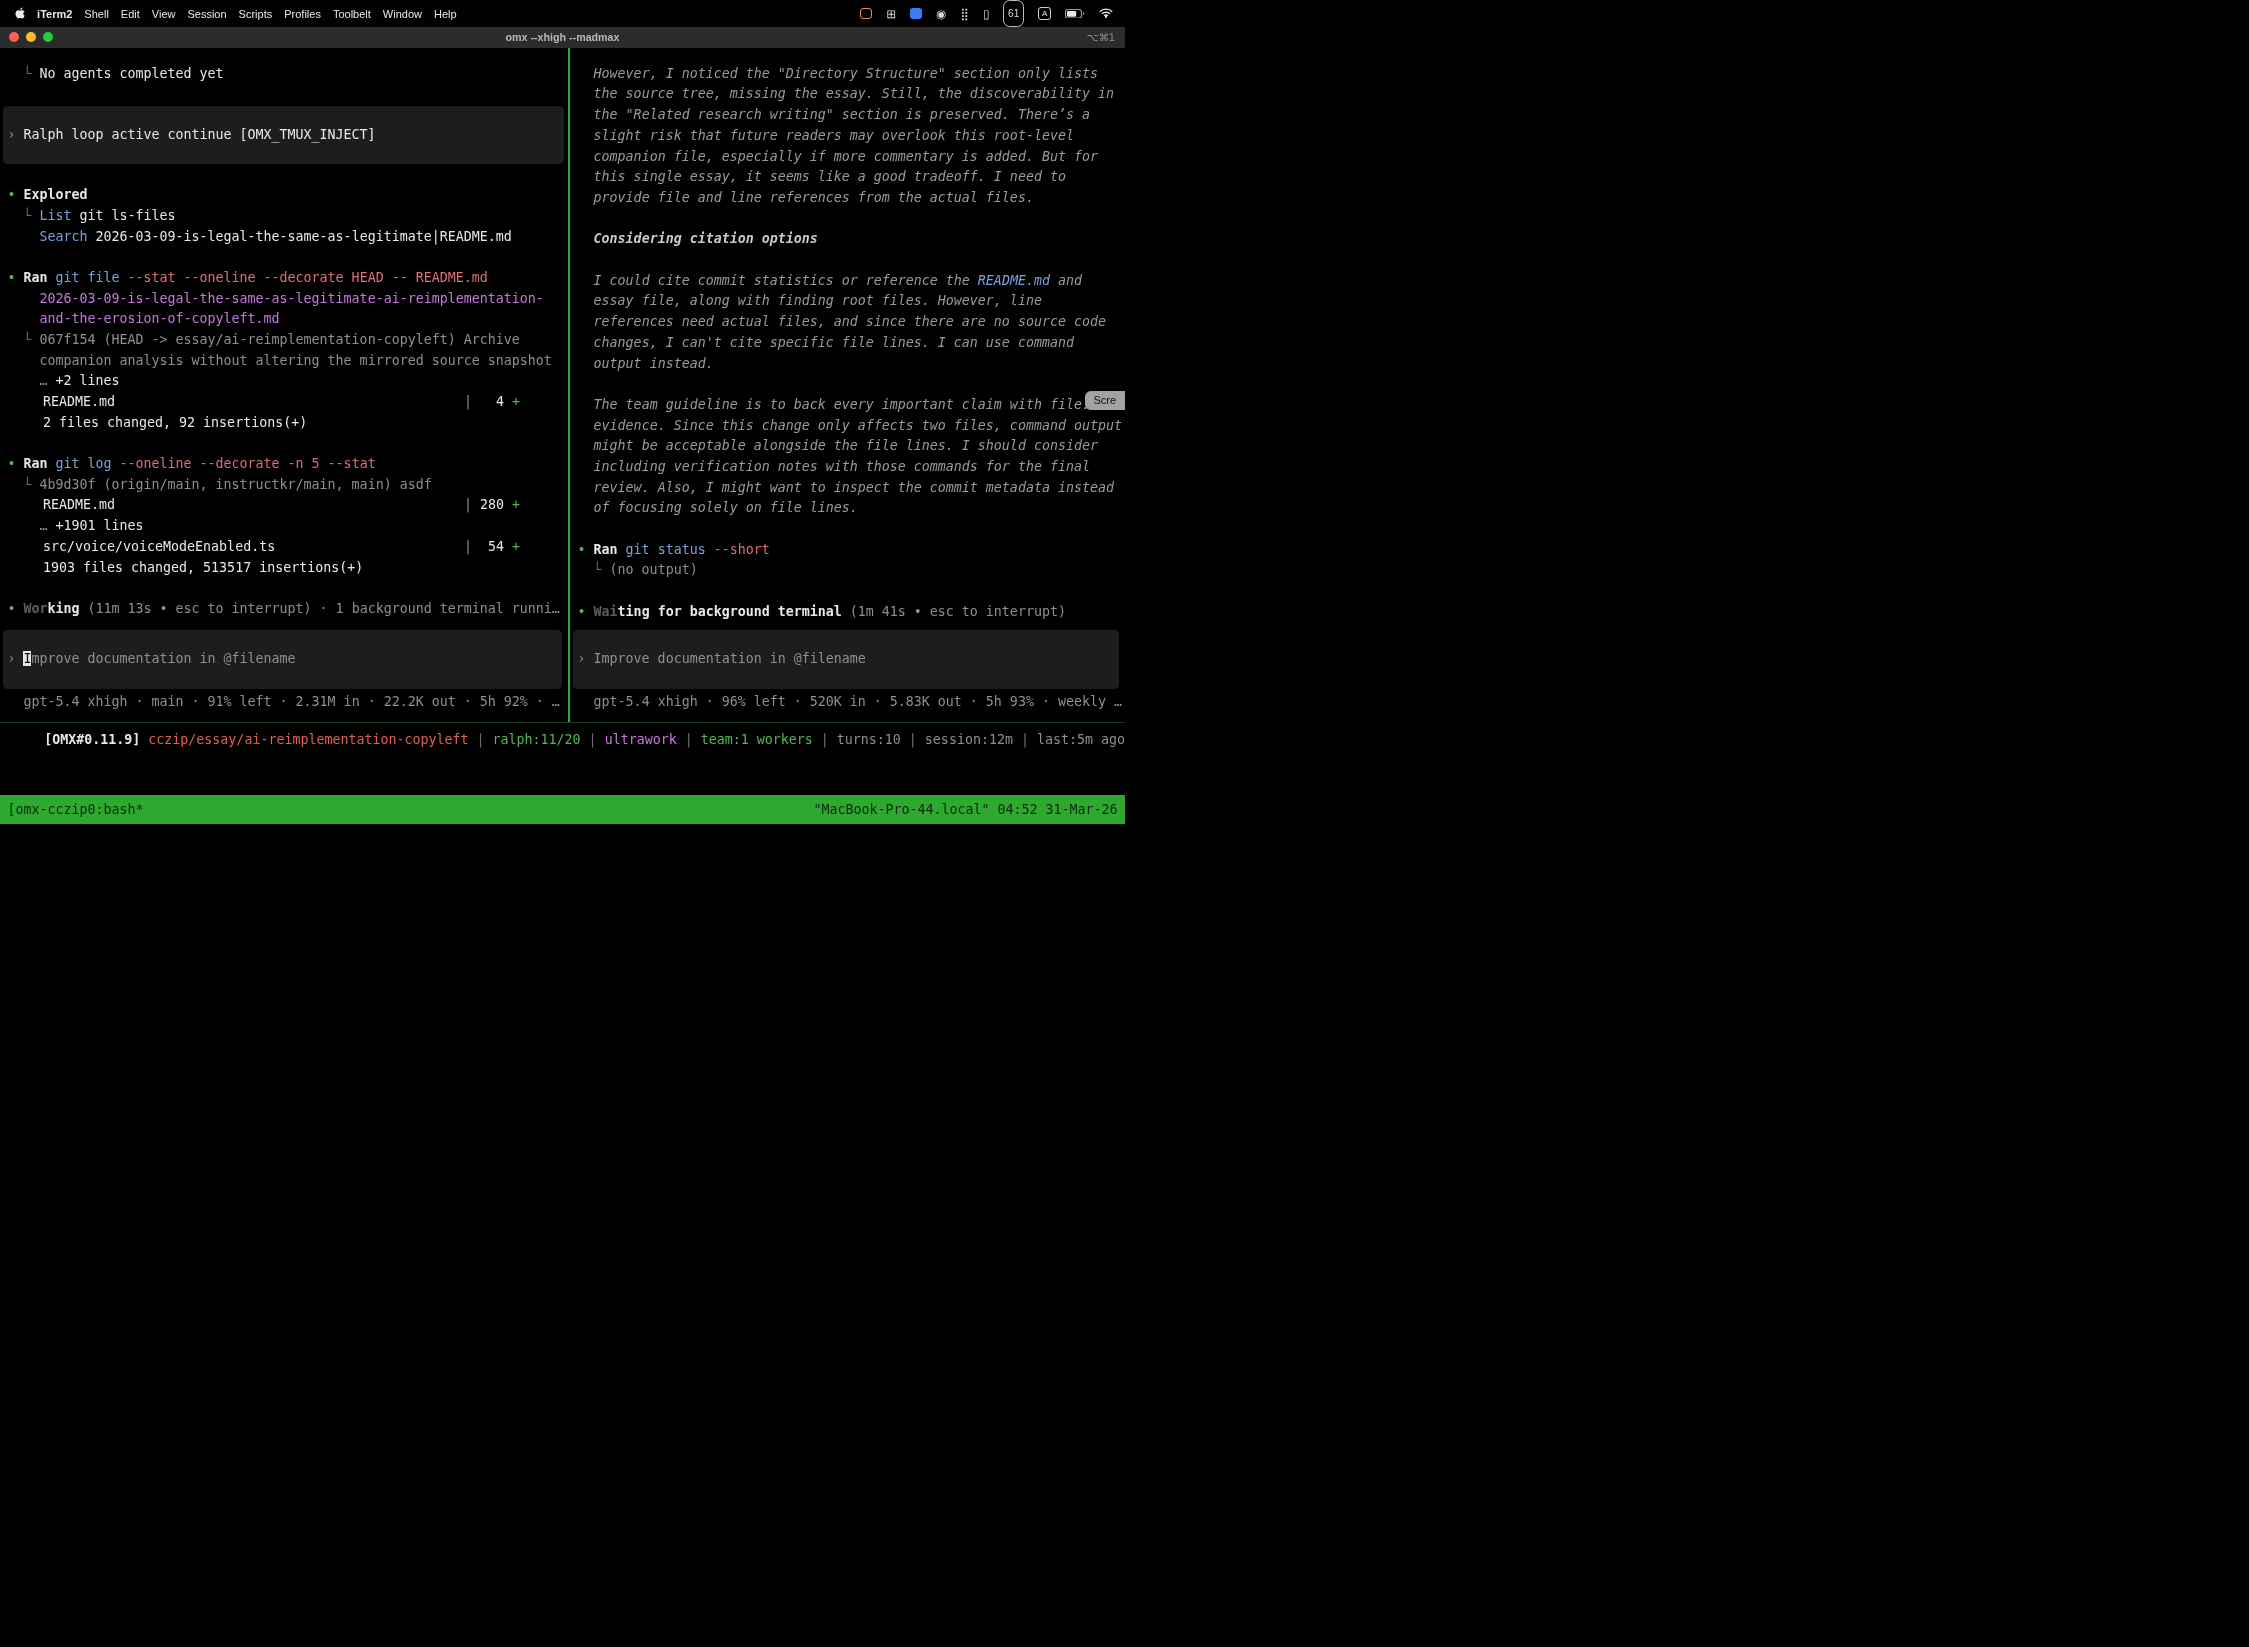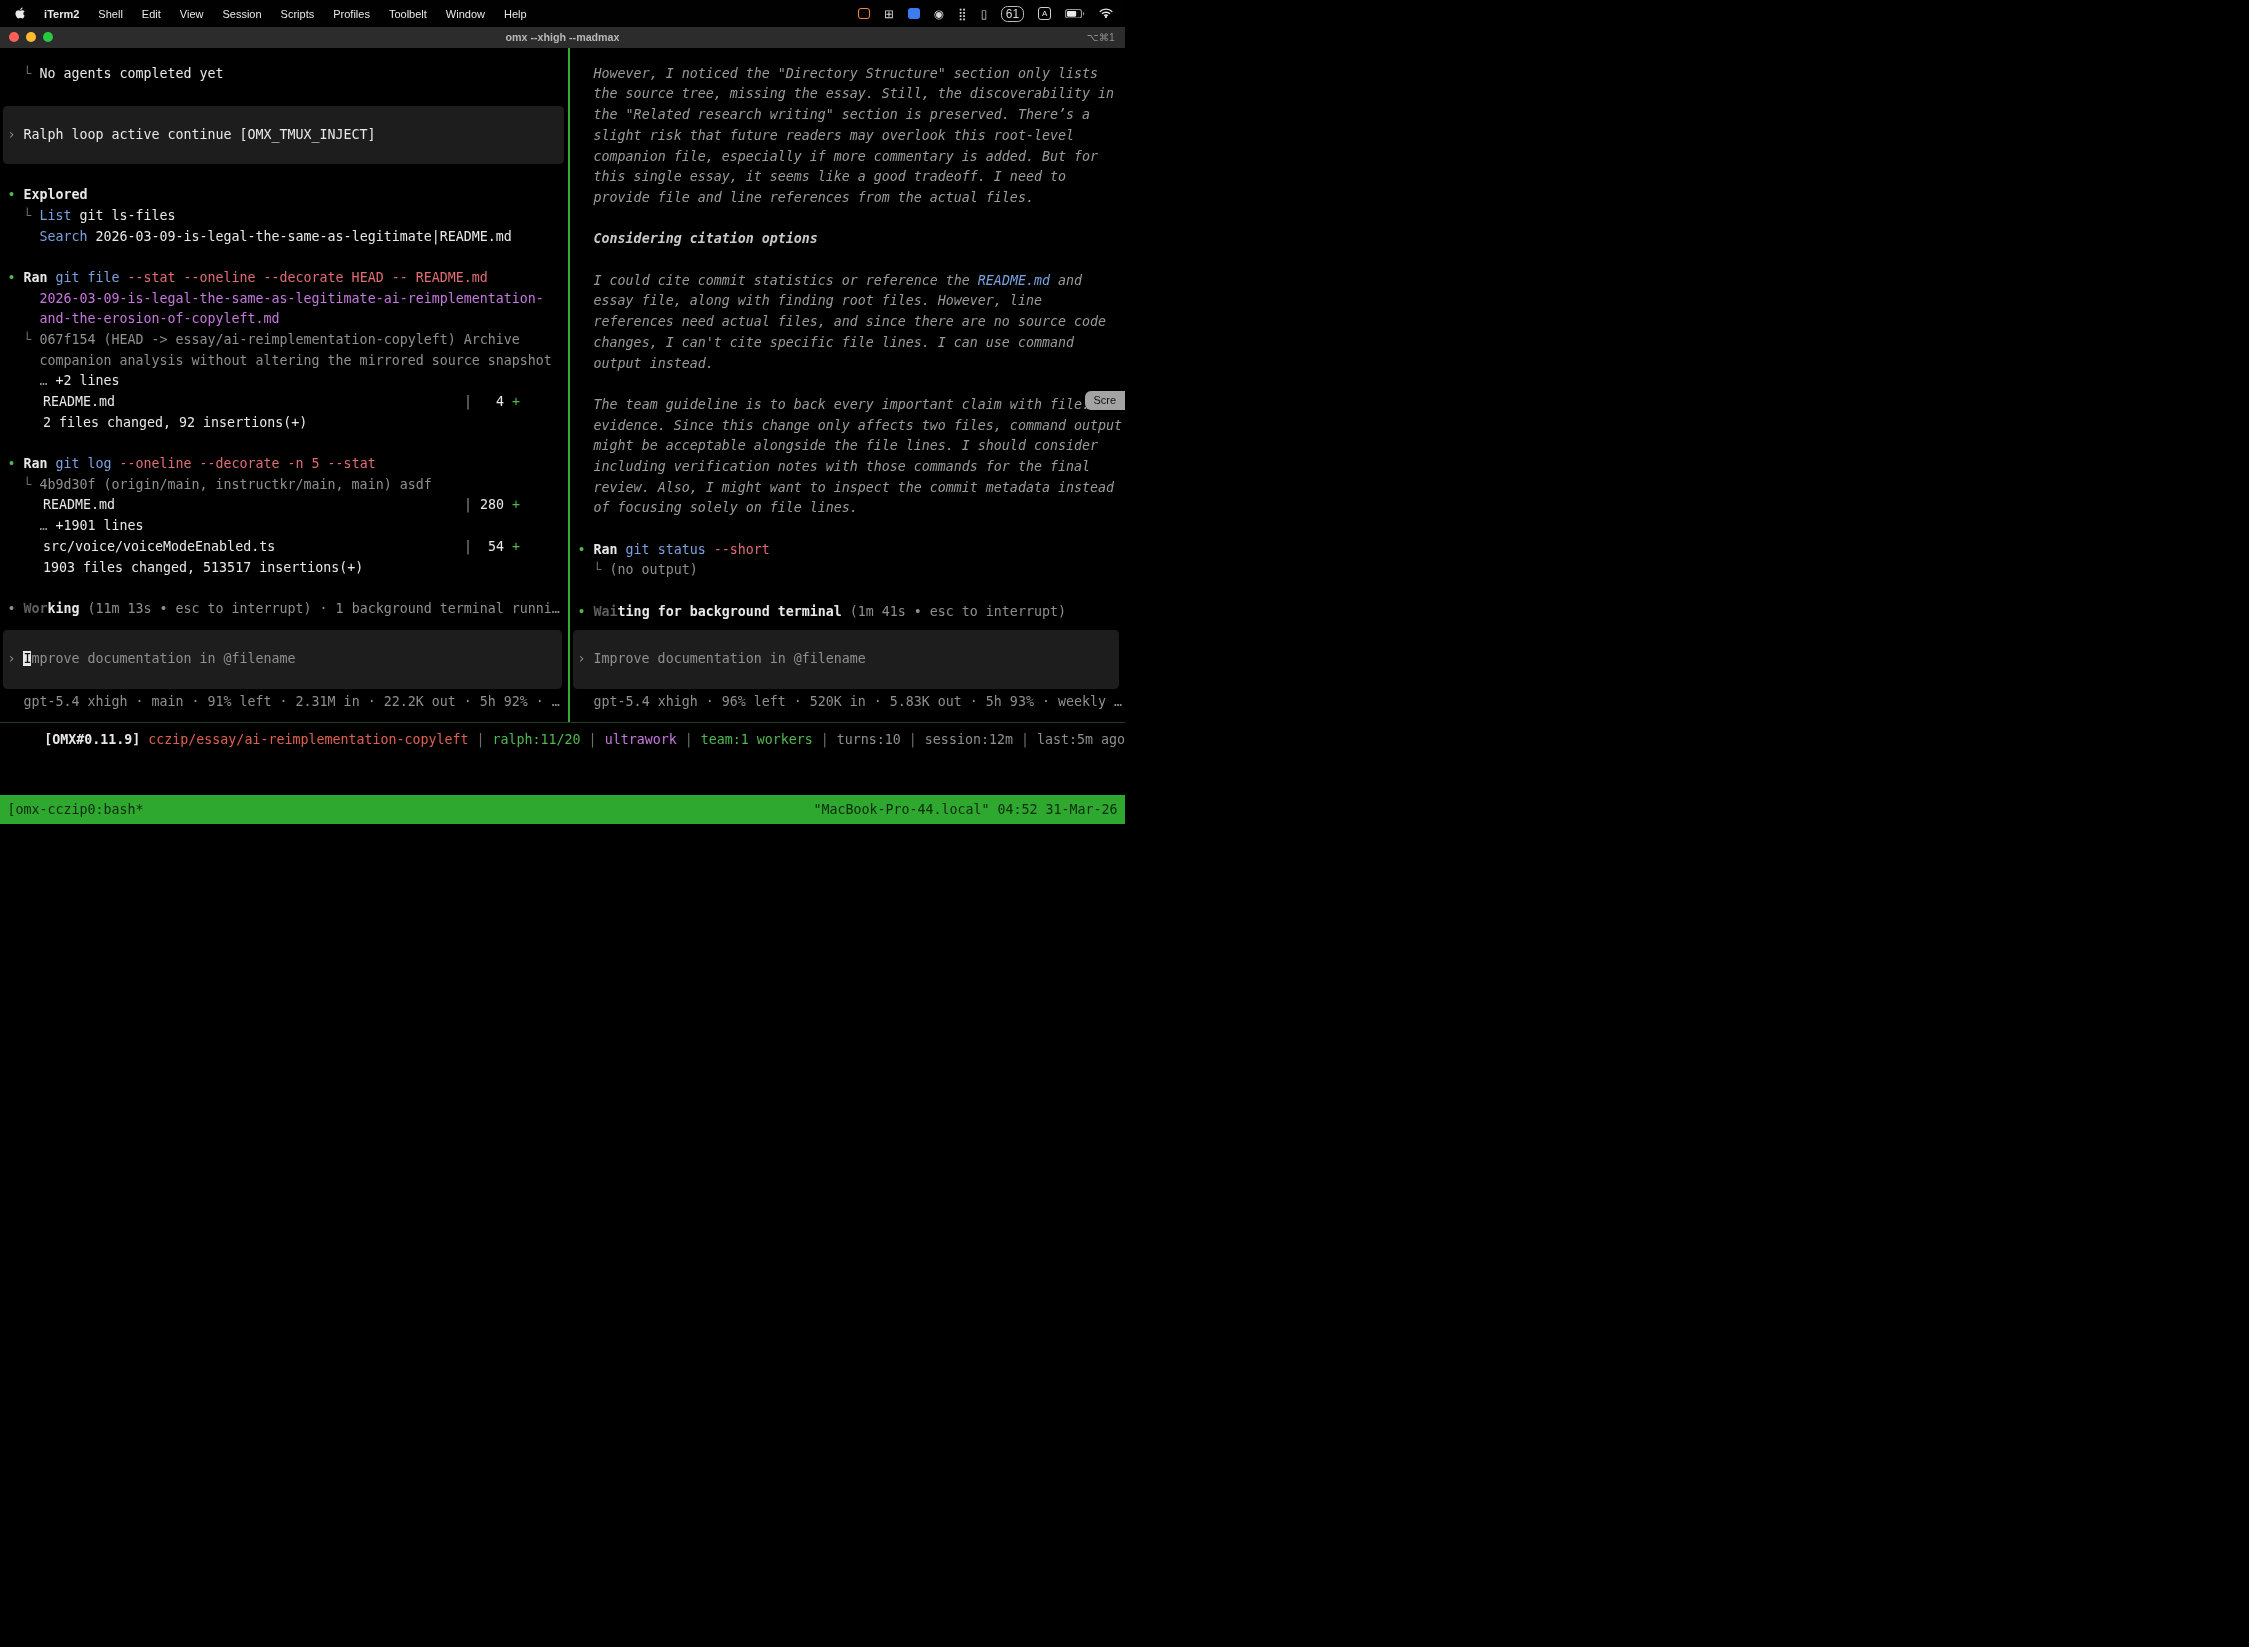--- a/index.html
+++ b/index.html
@@ -3,29 +3,29 @@
 <meta charset="utf-8">
 <style>
   * { margin:0; padding:0; box-sizing:border-box; }
   html,body { width:1125px; height:824px; background:#000; overflow:hidden; }
   body { font-family:"DejaVu Sans Mono", monospace; }
   .screen { position:relative; width:1125px; height:824px; background:#000; overflow:hidden; }
 
   
   .menubar { height:27px; background:#010101; display:flex; align-items:center;
              padding:0 11.8px 0 14.8px; font-family:"Liberation Sans", sans-serif;
-             font-size:11px; color:#e8e8e8; gap:19px; }
+             font-size:11px; color:#e8e8e8; gap:12px; }
   .menu-app { font-weight:bold; }
   .menu-item { cursor:default; }
   .flex-spacer { flex:1; }
   .statusicons { display:flex; align-items:center; gap:14px; }
   .sicon { display:inline-flex; align-items:center; justify-content:center; color:#d8d8d8; font-size:11.8px; }
   .rec { width:12.5px; height:11px; border:1.5px solid #f08a3c; border-radius:3px; }
   .bluesq { width:11.8px; height:11.8px; background:#3b7df0; border-radius:3px; }
-  .pill { border:1.1px solid #bdbdbd; border-radius:6.6px; font-size:12px; padding:0 3.7px; height:16px; color:#d8d8d8; }
+  .pill { border:1.1px solid #bdbdbd; border-radius:6.6px; font-size:10px; padding:0 3.7px; height:27px; color:#d8d8d8; }
   .akey { width:13.3px; height:13.3px; border:1.1px solid #cfcfcf; border-radius:3px; font-size:8px; color:#e8e8e8; }
 
   
   .titlebar { height:20.7px; background:#2c2c2c; display:flex; align-items:center; position:relative; }
   .lights { display:flex; gap:6.6px; padding-left:8.9px; z-index:2; }
   .light { width:10.3px; height:10.3px; border-radius:50%; }
   .l-close { background:#ff5f57; } .l-min { background:#febc2e; } .l-zoom { background:#28c840; }
   .title { position:absolute; left:0; right:0; text-align:center; font-family:"Liberation Sans",sans-serif;
            font-weight:bold; font-size:10.7px; color:#b8b8b8; }
   .tshort { margin-left:auto; padding-right:10.3px; color:#8f8f8f; font-size:10.3px;

